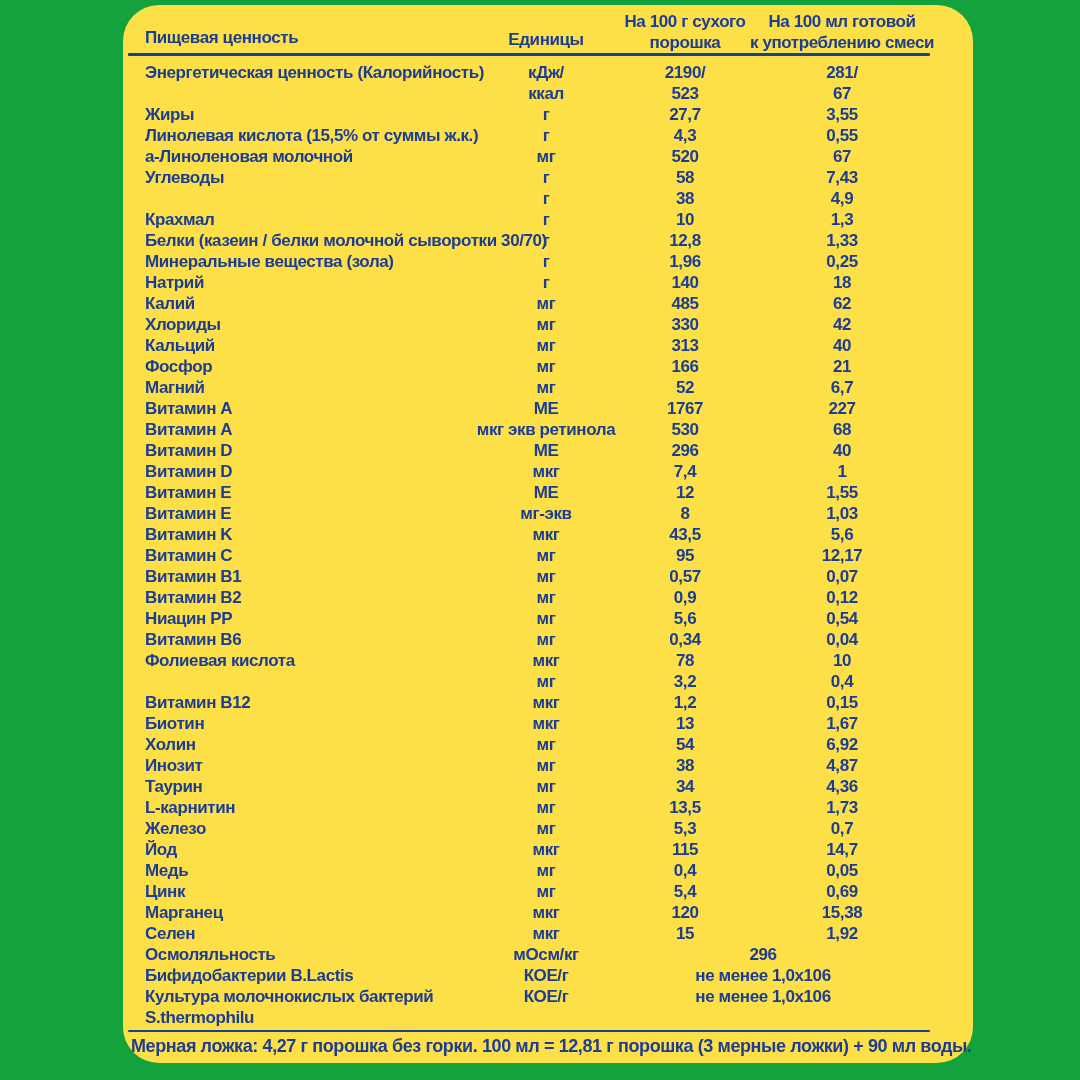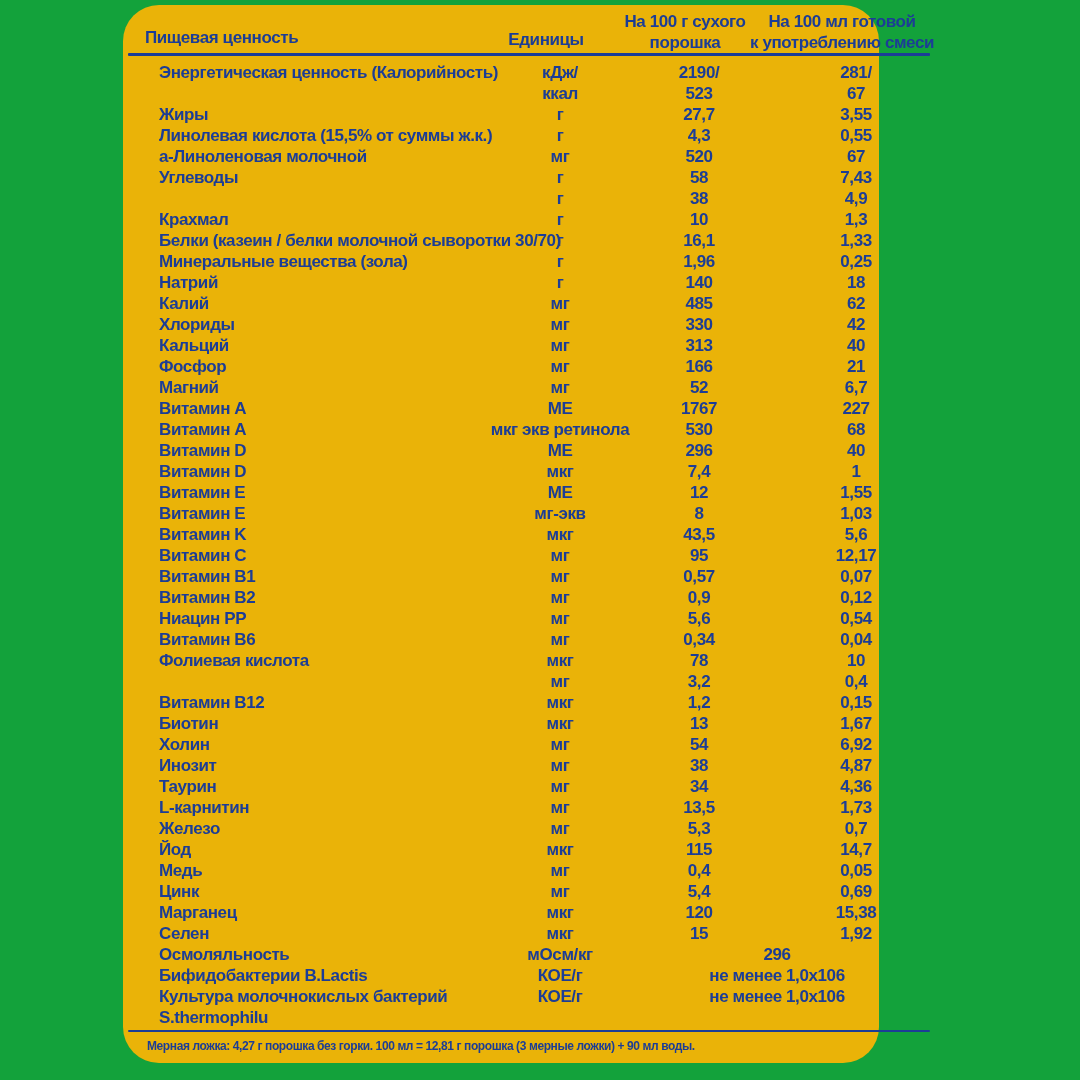--- a/index.html
+++ b/index.html
@@ -2,48 +2,48 @@
 <html><head>
 <meta charset="utf-8">
 <style>
   html,body{margin:0;padding:0;}
   body{
     width:1080px;height:1080px;position:relative;overflow:hidden;
     background:#13A23B;
     font-family:"Liberation Sans",sans-serif;
   }
   .card{
-    position:absolute;left:123px;top:5px;width:756px;height:1058px;
-    background:#eab308;border-radius:36px;
+    position:absolute;left:123px;top:5px;width:850px;height:1058px;
+    background:#fde047;border-radius:36px;
   }
   .hdr-cell{
     position:absolute;font-weight:700;font-size:17px;letter-spacing:-0.4px;
     white-space:nowrap;color:#1C3D96;line-height:21px;
   }
   .hdr-name{left:22px;top:22px;}
   .hdr-units{left:423px;top:24px;transform:translateX(-50%);}
   .hdr-2line{transform:translateX(-50%);text-align:center;}
   .hdr-g{left:562px;top:6px;}
   .hdr-ml{left:719px;top:6px;}
   .rule{
     position:absolute;left:5px;width:802px;background:#1C3D96;border-radius:1px;
   }
   .rule-top{top:48px;height:3px;}
   .rule-bottom{top:1025px;height:2px;}
-  .rows{position:absolute;left:0;top:57px;width:100%;margin-left:14px;}
+  .rows{position:absolute;left:0;top:57px;width:100%;}
   .trow{position:relative;height:21px;line-height:21px;font-weight:700;
         font-size:17px;letter-spacing:-0.4px;color:#1C3D96;}
   .c-name{position:absolute;left:22px;white-space:nowrap;}
   .c-unit{position:absolute;left:423px;transform:translateX(-50%);white-space:nowrap;}
   .c-v1{position:absolute;left:562px;transform:translateX(-50%);white-space:nowrap;}
   .c-v2{position:absolute;left:719px;transform:translateX(-50%);white-space:nowrap;}
   .c-span{position:absolute;left:640px;transform:translateX(-50%);white-space:nowrap;}
   .footer-note{
-    position:absolute;left:24px;top:1030px;height:22px;line-height:22px;
-    font-weight:700;font-size:12px;letter-spacing:-0.4px;color:#1C3D96;
+    position:absolute;left:8px;top:1030px;height:22px;line-height:22px;
+    font-weight:700;font-size:18px;letter-spacing:-0.4px;color:#1C3D96;
     white-space:nowrap;
   }
 </style>
 </head>
 <body>
 
 <div class="card">
 
   <div class="hdr-cell hdr-name">Пищевая ценность</div>
 
@@ -121,21 +121,21 @@
     <span class="c-name">Крахмал</span>
     <span class="c-unit">г</span>
     <span class="c-v1">10</span>
     <span class="c-v2">1,3</span>
 
   </div>
 
   <div class="trow">
     <span class="c-name">Белки (казеин / белки молочной сыворотки 30/70)</span>
     <span class="c-unit">г</span>
-    <span class="c-v1">16,1</span>
+    <span class="c-v1">12,8</span>
     <span class="c-v2">1,33</span>
 
   </div>
 
   <div class="trow">
     <span class="c-name">Минеральные вещества (зола)</span>
     <span class="c-unit">г</span>
     <span class="c-v1">1,96</span>
     <span class="c-v2">0,25</span>
 

